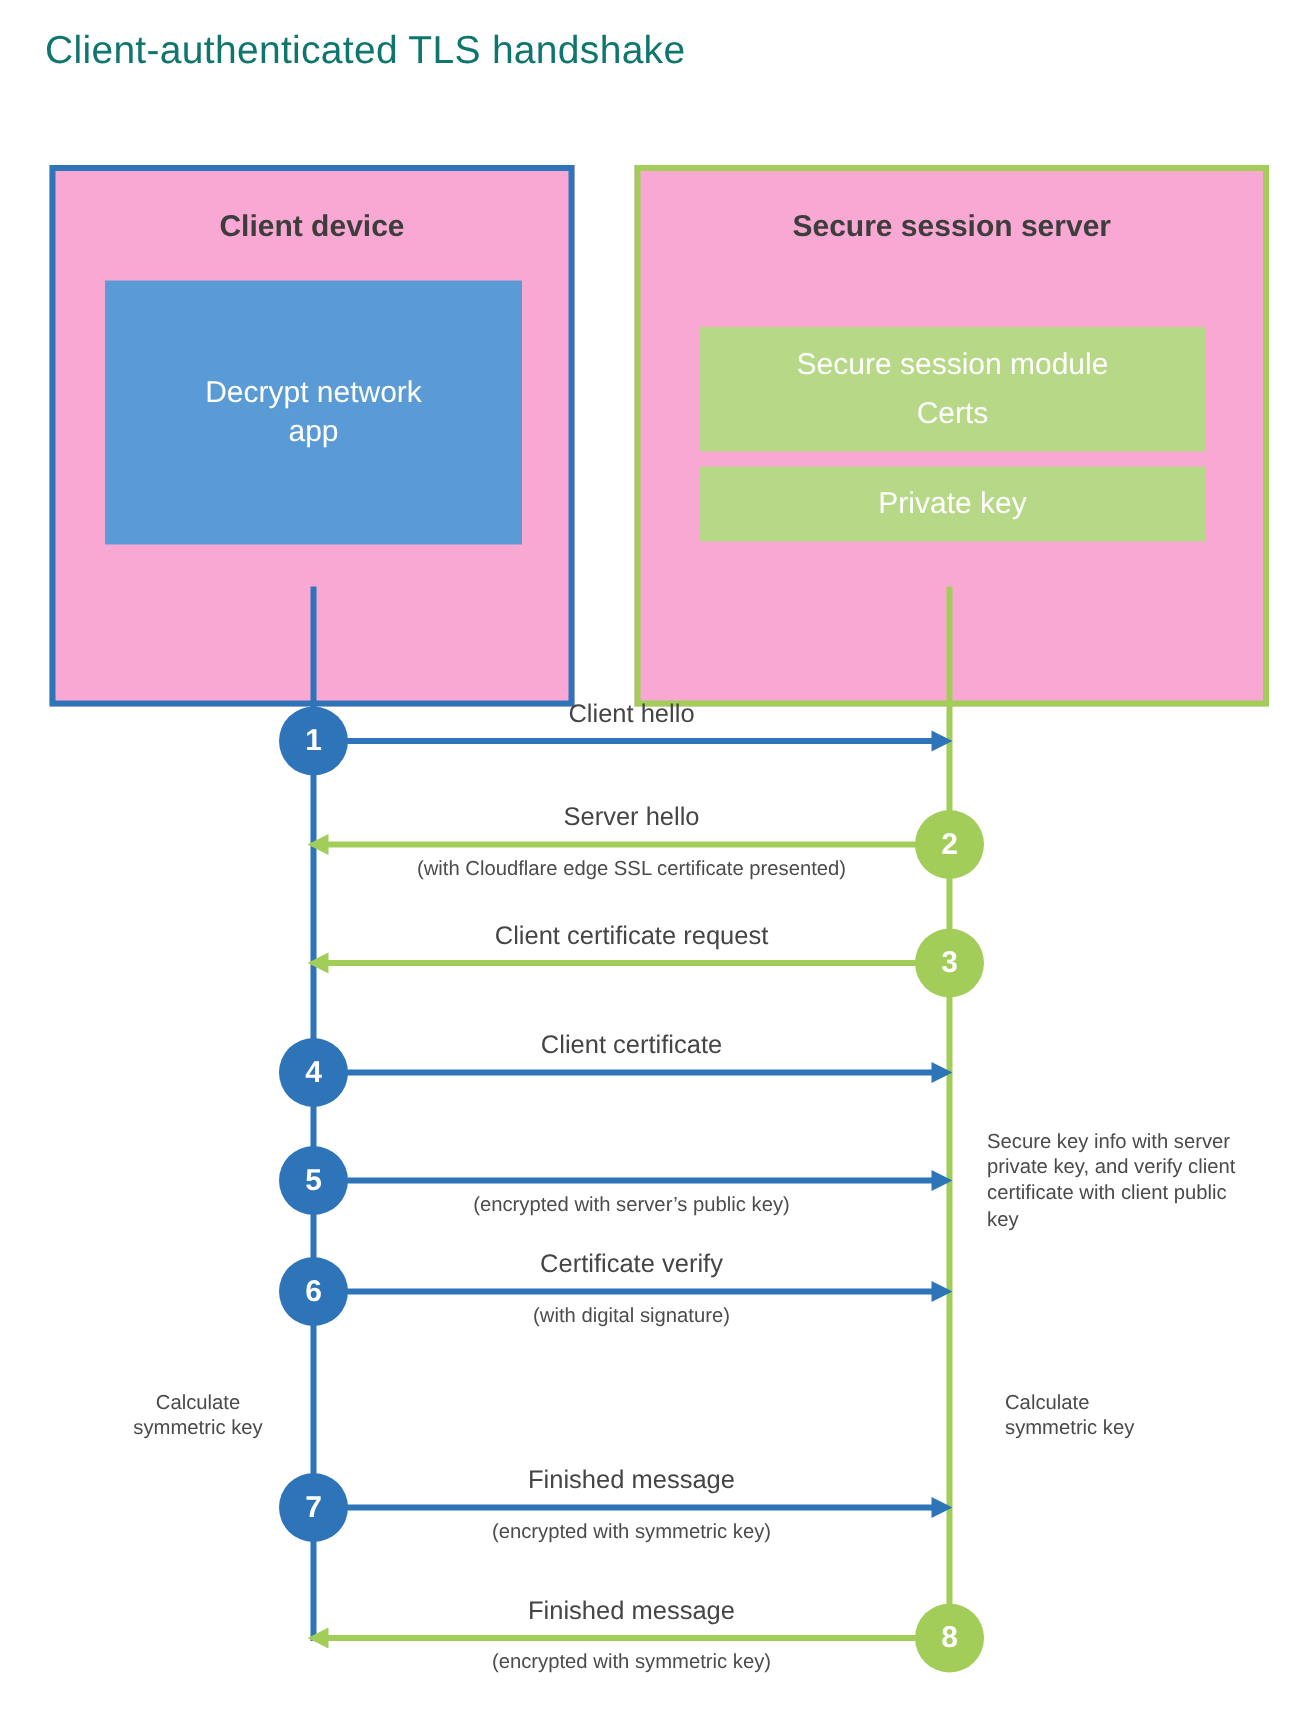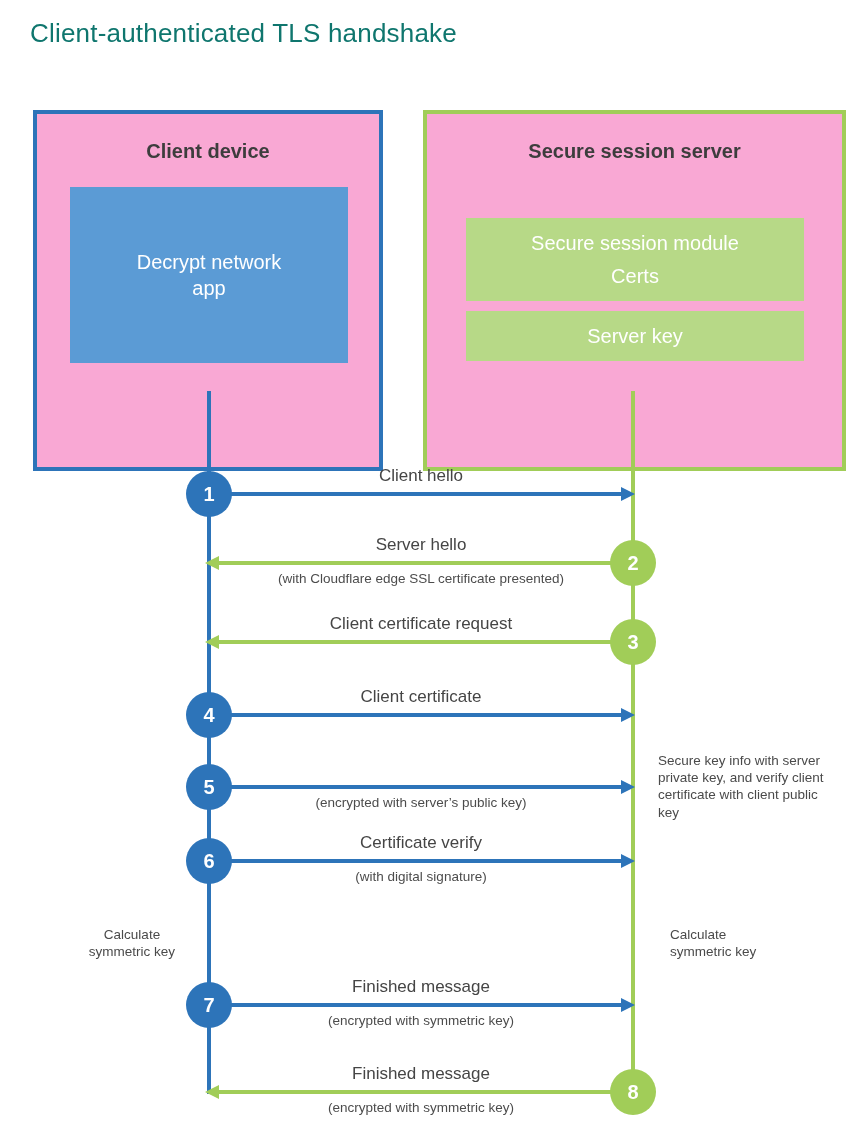--- a/index.html
+++ b/index.html
@@ -70,21 +70,21 @@
 
   <div class="box server-box">
     <div class="box-title">Secure session server</div>
     <div class="server-bar bar-1">
       <span>Secure session module</span>
     </div>
     <div class="server-bar bar-2">
       <span>Certs</span>
     </div>
     <div class="server-bar bar-3">
-      <span>Server key</span>
+      <span>Private key</span>
     </div>
   </div>
 
   <div class="lifeline blue"></div>
   <div class="lifeline green"></div>
 
   <div class="msg-label" style="top:466px">Client hello</div>
   <div class="arrow blue-right" style="top:492px">
     <div class="line"></div>
     <div class="head"></div>

